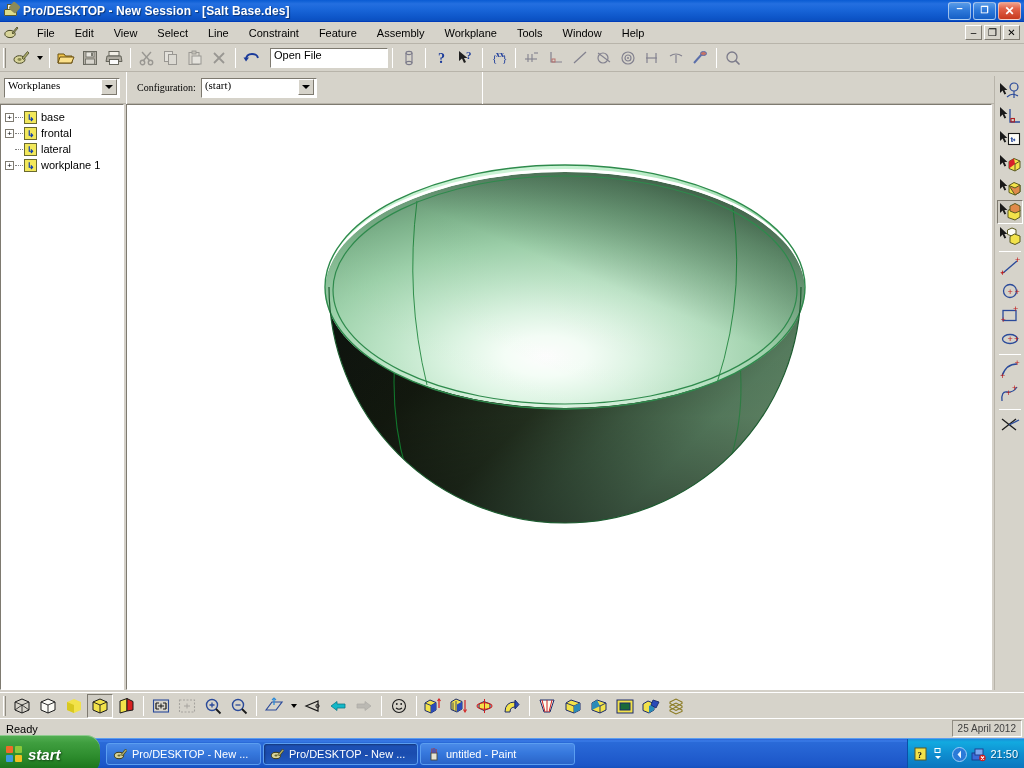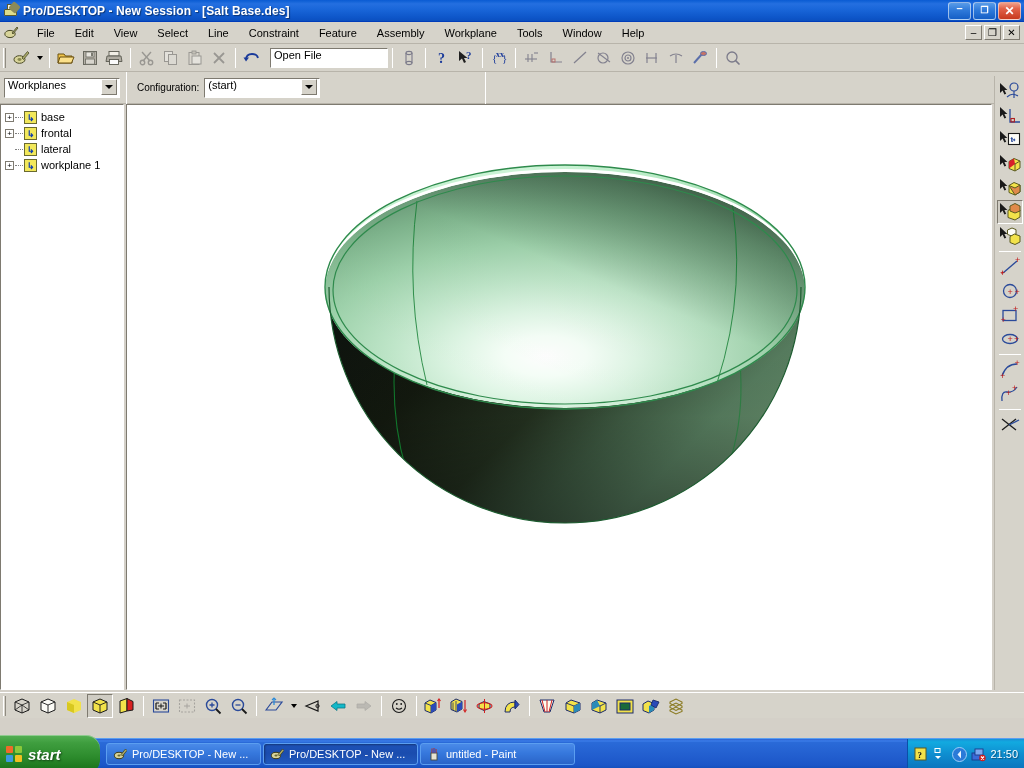--- a/index.html
+++ b/index.html
@@ -80,20 +80,21 @@
     display:flex; align-items:center; justify-content:center;
   }
   .dnarrow { width:0;height:0;border-left:4px solid transparent;border-right:4px solid transparent;border-top:4px solid #000; }
   .smallarrow { width:0;height:0;border-left:3px solid transparent;border-right:3px solid transparent;border-top:4px solid #000; margin-left:1px; }
 
   
   .configbar {
     position:absolute; left:0; top:72px; width:1024px; height:32px;
     background:#d6d3ca; display:flex; align-items:center;
     border-bottom:1px solid #b8b4aa;
+    font-family:Liberation Serif, serif;
   }
   .configbar .lbl { font-size:10px; margin:0 5px 0 10px; }
   .vsep-tall { width:1px; height:32px; background:#908c82; border-right:1px solid #fff; }
 
   
   .treepanel {
     position:absolute; left:0; top:104px; width:124px; height:586px;
     background:#fff; border:1px solid; border-color:#7e7a70 #fff #fff #7e7a70;
     overflow:hidden; padding-top:4px;
   }
@@ -842,20 +843,24 @@
     </div>
     <div class="bbtn">
       <svg width="22" height="18" viewBox="0 0 22 18">
         <path d="M4 5 L10 2 L16 5 L16 6.5 L10 9.5 L4 6.5 Z" fill="none" stroke="#8a7a20" stroke-width="1.1"></path>
         <path d="M4 9 L10 6 L16 9 L16 10.5 L10 13.5 L4 10.5 Z" fill="none" stroke="#8a7a20" stroke-width="1.1"></path>
         <path d="M4 13 L10 10 L16 13 L16 14.5 L10 17 L4 14 Z" fill="none" stroke="#8a7a20" stroke-width="1.1"></path>
       </svg>
     </div>
   </div>
 
+  <div class="statusbar">
+    <div class="stxt">Ready</div>
+    <div class="sright">25 April 2012</div>
+  </div>
 
   <div class="taskbar">
     <div class="startbtn">
       <div class="flag">
         <i style="left:0;top:0;background:#f06a2a"></i>
         <i style="left:9px;top:0;background:#8ac83a"></i>
         <i style="left:0;top:9px;background:#3a9ae0"></i>
         <i style="left:9px;top:9px;background:#f0c020"></i>
       </div>
       <span class="sl">start</span>

